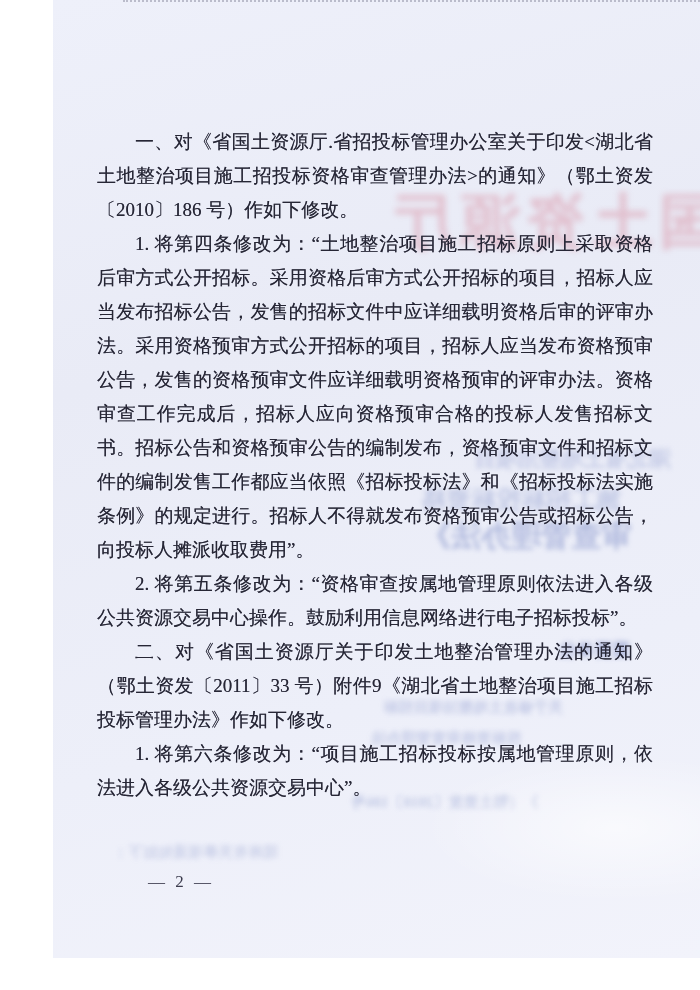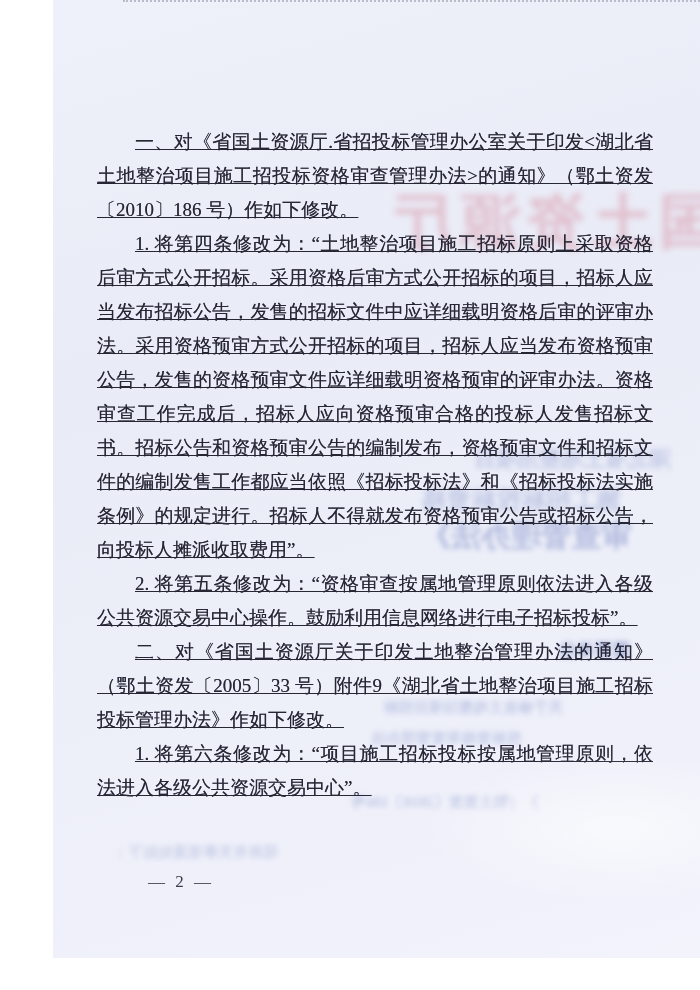--- a/index.html
+++ b/index.html
@@ -54,21 +54,20 @@
   
   .doc-body {
     position: absolute;
     left: 44px; top: 0;
     width: 556px;
     padding-top: 125px;
     color: #262635;
     font-size: 19px;
     line-height: 34px;
     text-align: justify;
-    text-decoration: underline;
   }
   .doc-body p {
     margin: 0;
     text-indent: 2em;
     word-break: break-all;
     text-shadow: 0 0 0.5px rgba(38,38,58,0.65);
   }
   .page-number {
     position: absolute;
     left: 95px; top: 872px;
@@ -89,18 +88,18 @@
   <div class="bleed-item bt-blue-4">重要单位</div>
   <div class="bleed-item bt-blue-5">关于修改土地整治项目招标</div>
   <div class="bleed-item bt-blue-6">投标资格审查管理办法</div>
   <div class="bleed-item bt-blue-7">》（鄂土资发〔2010〕186号</div>
   <div class="bleed-item bt-blue-8">现将有关事项通知如下：</div>
 
   <div class="doc-body">
     <p>一、对《省国土资源厅.省招投标管理办公室关于印发&lt;湖北省土地整治项目施工招投标资格审查管理办法&gt;的通知》（鄂土资发〔2010〕186 号）作如下修改。</p>
     <p>1. 将第四条修改为：“土地整治项目施工招标原则上采取资格后审方式公开招标。采用资格后审方式公开招标的项目，招标人应当发布招标公告，发售的招标文件中应详细载明资格后审的评审办法。采用资格预审方式公开招标的项目，招标人应当发布资格预审公告，发售的资格预审文件应详细载明资格预审的评审办法。资格审查工作完成后，招标人应向资格预审合格的投标人发售招标文书。招标公告和资格预审公告的编制发布，资格预审文件和招标文件的编制发售工作都应当依照《招标投标法》和《招标投标法实施条例》的规定进行。招标人不得就发布资格预审公告或招标公告，向投标人摊派收取费用”。</p>
     <p>2. 将第五条修改为：“资格审查按属地管理原则依法进入各级公共资源交易中心操作。鼓励利用信息网络进行电子招标投标”。</p>
-    <p>二、对《省国土资源厅关于印发土地整治管理办法的通知》（鄂土资发〔2005〕33 号）附件9《湖北省土地整治项目施工招标投标管理办法》作如下修改。</p>
+    <p>二、对《省国土资源厅关于印发土地整治管理办法的通知》（鄂土资发〔2011〕33 号）附件9《湖北省土地整治项目施工招标投标管理办法》作如下修改。</p>
     <p>1. 将第六条修改为：“项目施工招标投标按属地管理原则，依法进入各级公共资源交易中心”。</p>
   </div>
 
   <div class="page-number">— 2 —</div>
 </div>
 
 </body></html>

